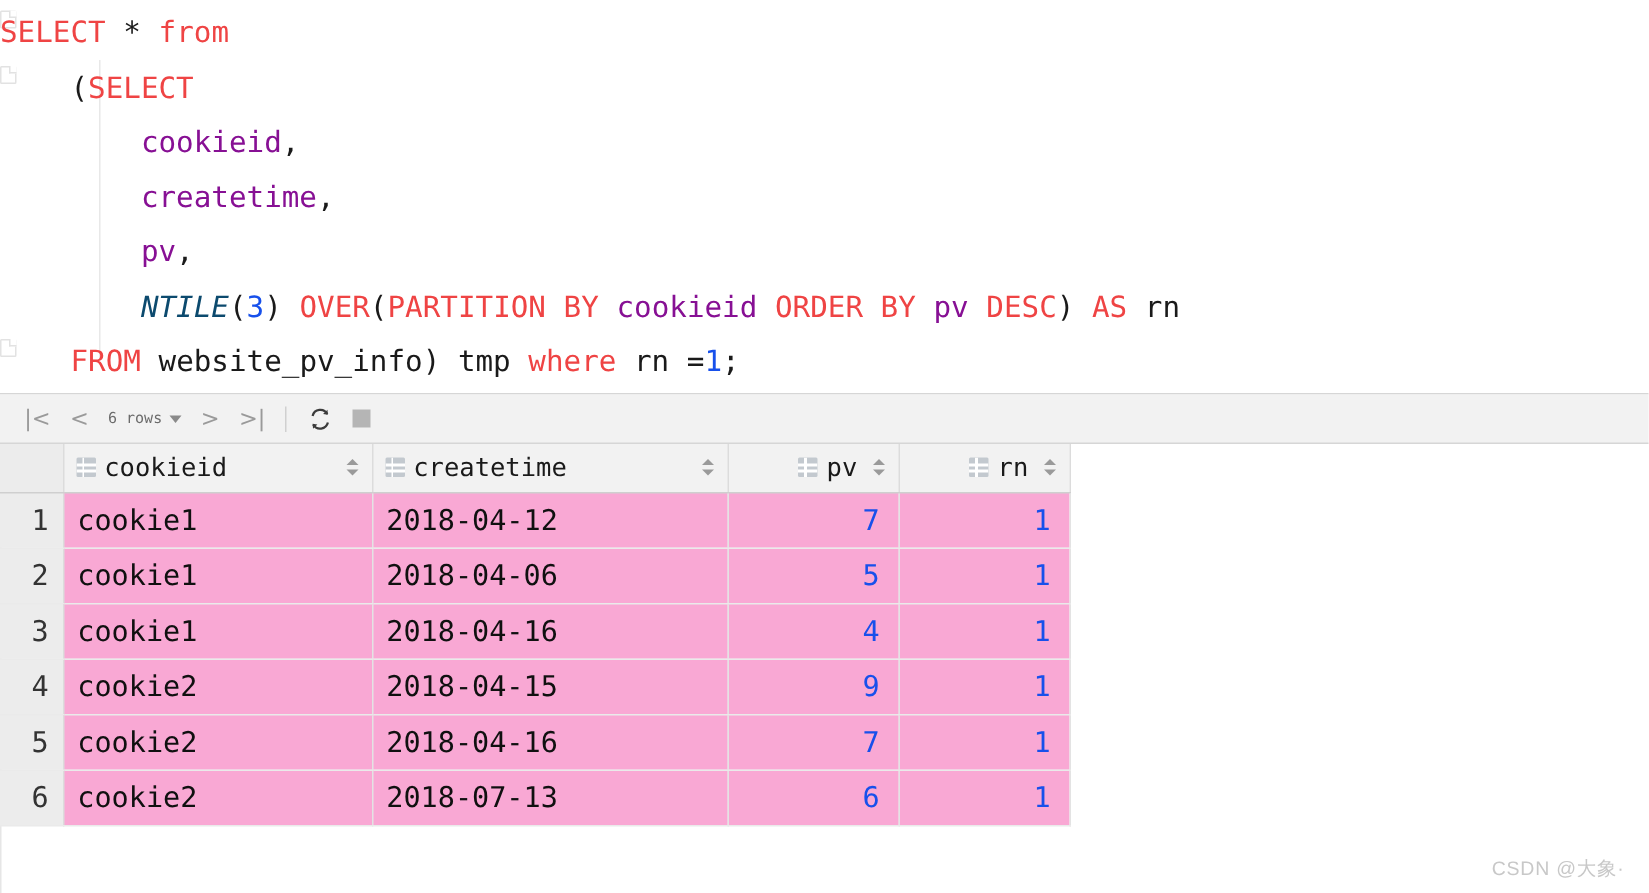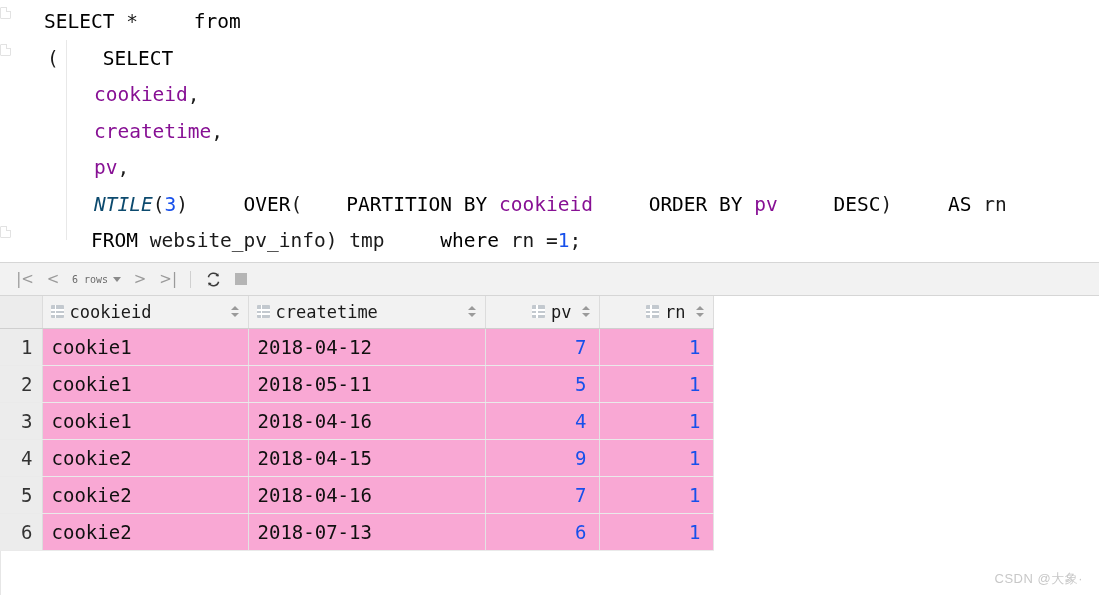--- a/index.html
+++ b/index.html
@@ -36,21 +36,21 @@
   }
   #code {
     position: absolute; left: 0; top: 4px;
     width: 1099px;
     font-family: "DejaVu Sans Mono", monospace;
     font-size: 19.5px;
     line-height: 36.5px;
     white-space: pre;
     color: #1a1a1a;
   }
-  .kw   { color: #000000; padding-left: 44px; }       
+  .kw   { color: #ef4444; }       
   .id   { color: #871094; }       
   .fn   { color: #0c4a6e; font-style: italic; }  
   .num  { color: #1750eb; }       
   .pl   { color: #1a1a1a; }       
 
   
   #indent-guide {
     position: absolute;
     left: 66px; top: 40px;
     width: 1px; height: 200px;
@@ -305,21 +305,21 @@
           <tr>
             <td class="rownum">1</td>
             <td>cookie1</td>
             <td>2018-04-12</td>
             <td class="num">7</td>
             <td class="num">1</td>
           </tr>
           <tr>
             <td class="rownum">2</td>
             <td>cookie1</td>
-            <td>2018-05-11</td>
+            <td>2018-04-06</td>
             <td class="num">5</td>
             <td class="num">1</td>
           </tr>
           <tr>
             <td class="rownum">3</td>
             <td>cookie1</td>
             <td>2018-04-16</td>
             <td class="num">4</td>
             <td class="num">1</td>
           </tr>

